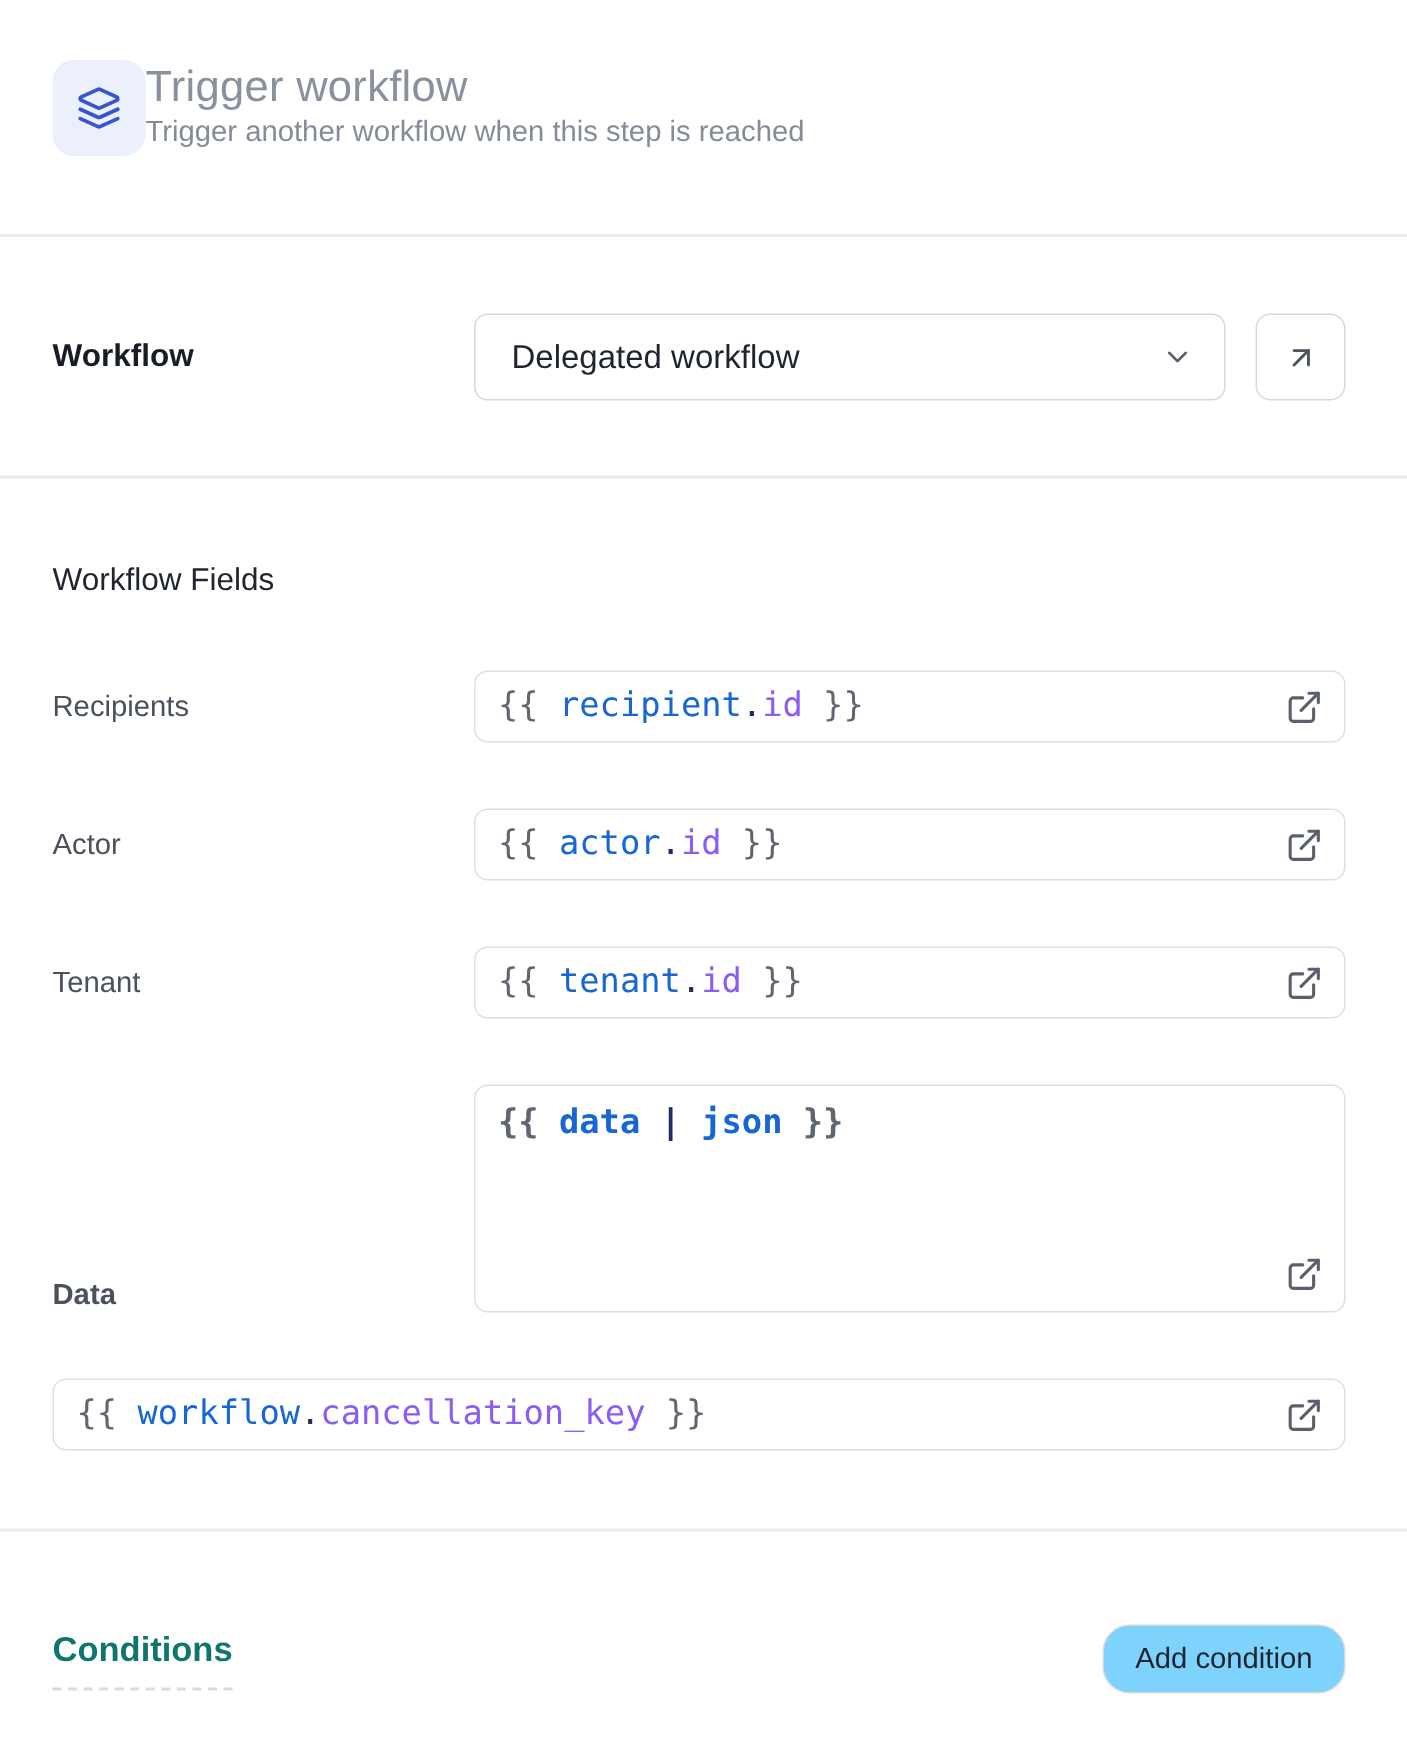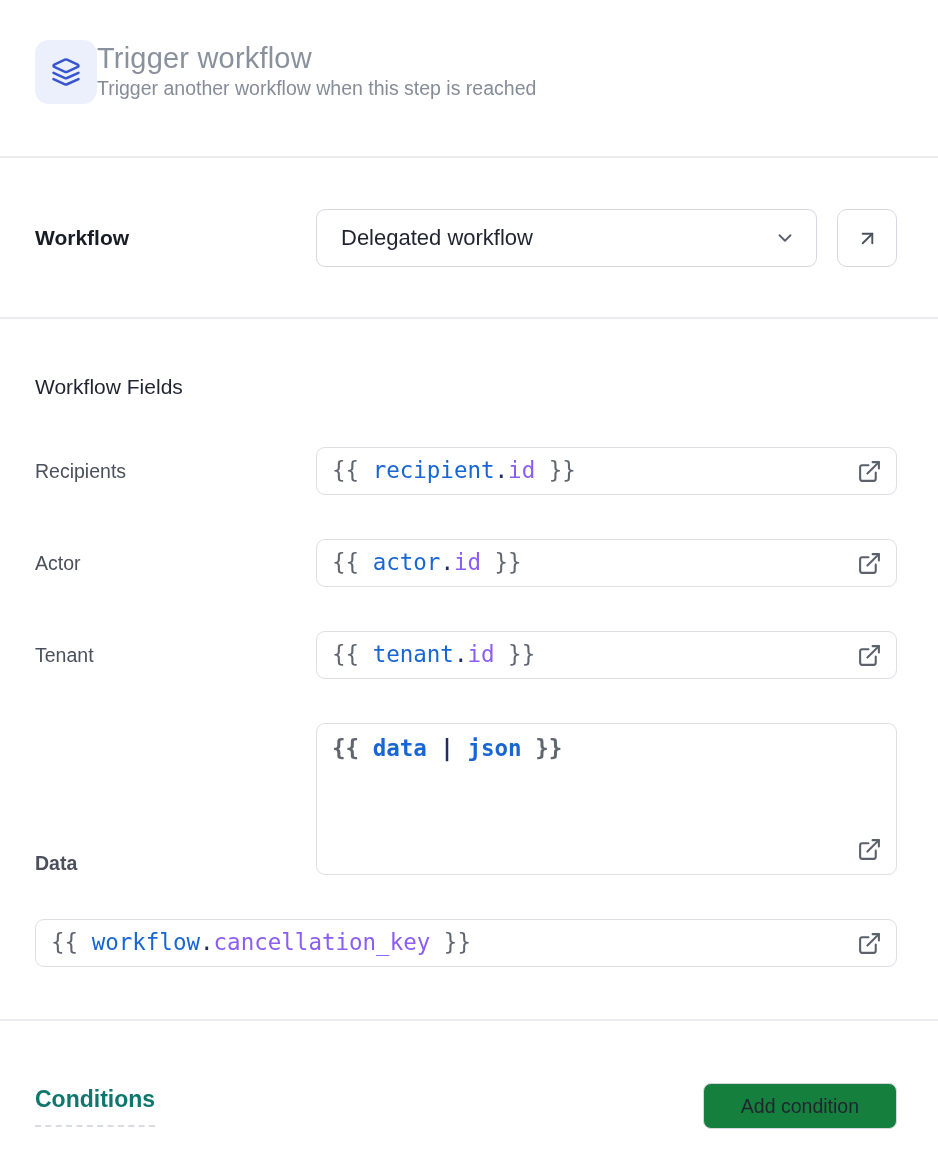--- a/index.html
+++ b/index.html
@@ -151,24 +151,24 @@
   .conditions-heading {
     font-size: 23px;
     font-weight: 700;
     color: #0f766e;
     border-bottom: 2px dashed #d8dbe1;
     padding-bottom: 12px;
     cursor: help;
   }
   .add-condition-btn {
     height: 46px;
-    padding: 0 37px;
-    background: #15803d;
+    padding: 0 21px;
+    background: #7dd3fc;
     border: 1.5px solid #d5d9df;
-    border-radius: 8px;
+    border-radius: 18px;
     font-family: "Liberation Sans", sans-serif;
     font-size: 19.5px;
     font-weight: 500;
     color: #1f2430;
     display: flex; align-items: center;
     cursor: pointer;
   }
 </style>
 </head>
 <body>

